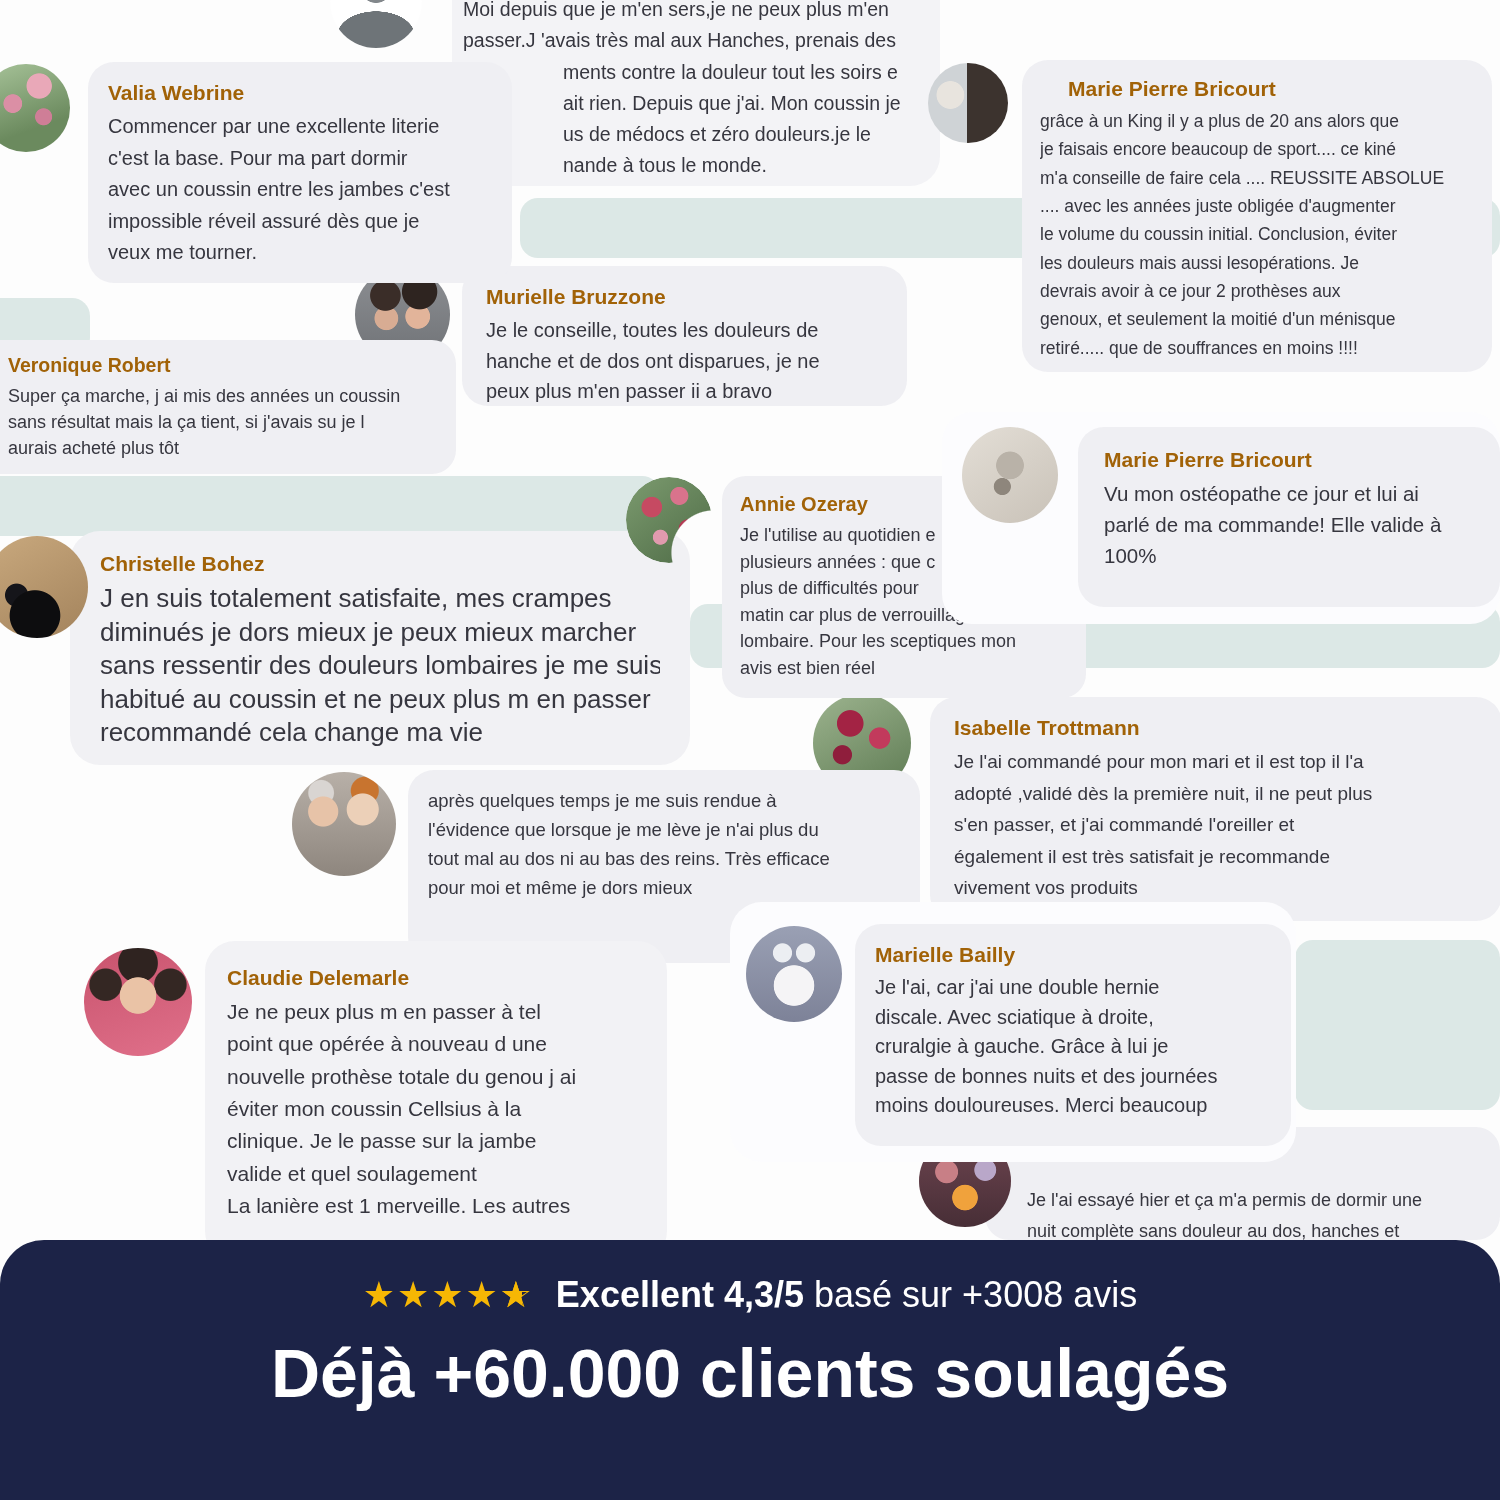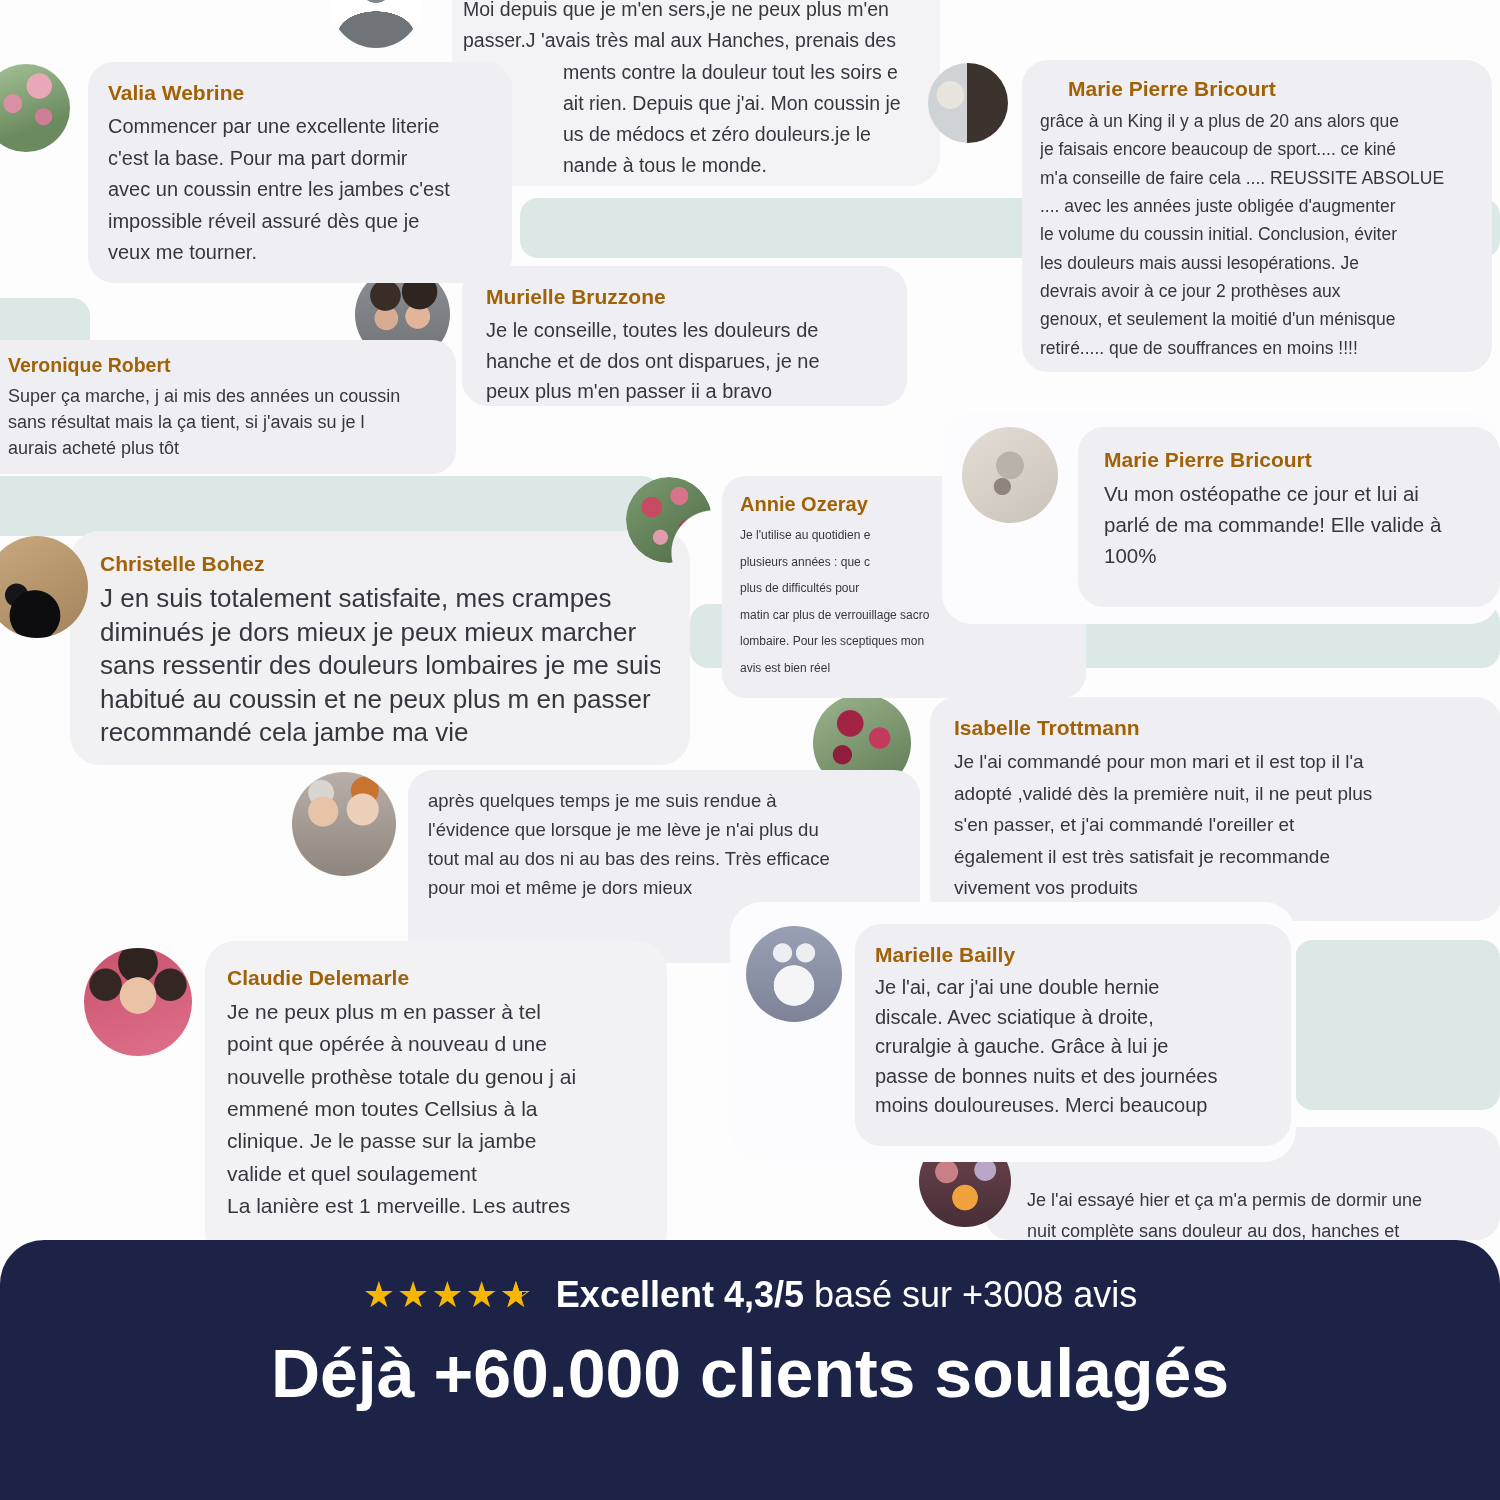--- a/index.html
+++ b/index.html
@@ -44,21 +44,21 @@
   #backing-mp2{left:942px;top:412px;width:558px;height:212px;z-index:3;}
   #card-marie2{left:1078px;top:427px;width:422px;height:180px;padding:20px 26px;z-index:4;}
   #card-marie2 .line{font-size:20.5px;line-height:31px;}
 
   #card-christelle{left:70px;top:531px;width:620px;height:234px;padding:20px 30px;
                    border-radius:30px;background:#f1f1f4;}
   #card-christelle .line{font-size:26px;line-height:33.5px;}
 
   #card-annie{left:722px;top:476px;width:364px;height:222px;padding:16px 18px;border-radius:24px;}
   #card-annie .name{font-size:20px;}
-  #card-annie .line{font-size:12px;line-height:26.5px;}
+  #card-annie .line{font-size:18px;line-height:26.5px;}
 
   #card-isabelle{left:930px;top:697px;width:572px;height:224px;padding:18px 24px;}
   #card-isabelle .line{font-size:19px;line-height:31.5px;}
 
   #card-monique{left:408px;top:770px;width:512px;height:193px;padding:16px 20px;}
   #card-monique .line{font-size:18.5px;line-height:29px;}
 
   #card-claudie{left:205px;top:941px;width:462px;height:320px;padding:24px 22px;
                 border-radius:30px;background:#f2f2f5;}
   #card-claudie .line{font-size:21px;line-height:32.3px;}
@@ -226,21 +226,21 @@
     </div>
 </div>
 
 <div class="card" id="card-christelle">
   <div class="name">Christelle Bohez</div>
   <div class="body">
       <div class="line">J en suis totalement satisfaite, mes crampes</div>
       <div class="line">diminués je dors mieux je peux mieux marcher</div>
       <div class="line">sans ressentir des douleurs lombaires je me suis</div>
       <div class="line">habitué au coussin et ne peux plus m en passer</div>
-      <div class="line">recommandé cela jambe ma vie</div>
+      <div class="line">recommandé cela change ma vie</div>
     </div>
 </div>
 
 <div class="card" id="card-annie">
   <div class="name">Annie Ozeray</div>
   <div class="body">
       <div class="line">Je l'utilise au quotidien e</div>
       <div class="line">plusieurs années : que c</div>
       <div class="line">plus de difficultés pour</div>
       <div class="line">matin car plus de verrouillage sacro</div>
@@ -268,21 +268,21 @@
       <div class="line">pour moi et même je dors mieux</div>
     </div>
 </div>
 
 <div class="card" id="card-claudie">
   <div class="name">Claudie Delemarle</div>
   <div class="body">
       <div class="line">Je ne peux plus m en passer à tel</div>
       <div class="line">point que opérée à nouveau d une</div>
       <div class="line">nouvelle prothèse totale du genou j ai</div>
-      <div class="line">emmené mon toutes Cellsius à la</div>
+      <div class="line">éviter mon coussin Cellsius à la</div>
       <div class="line">clinique. Je le passe sur la jambe</div>
       <div class="line">valide et quel soulagement</div>
       <div class="line">La lanière est 1 merveille. Les autres</div>
     </div>
 </div>
 
 <div class="backing" id="backing-marielle"></div>
 <div class="card" id="card-marielle">
   <div class="name">Marielle Bailly</div>
   <div class="body">

